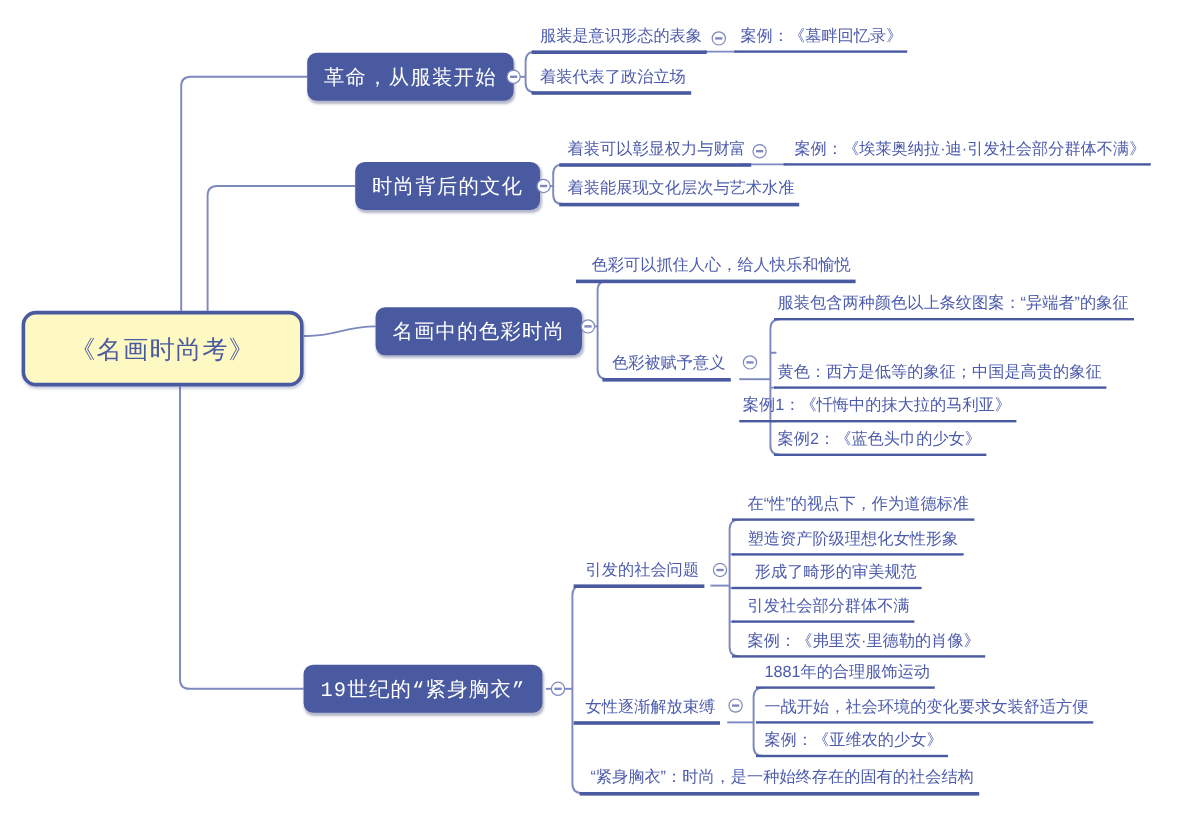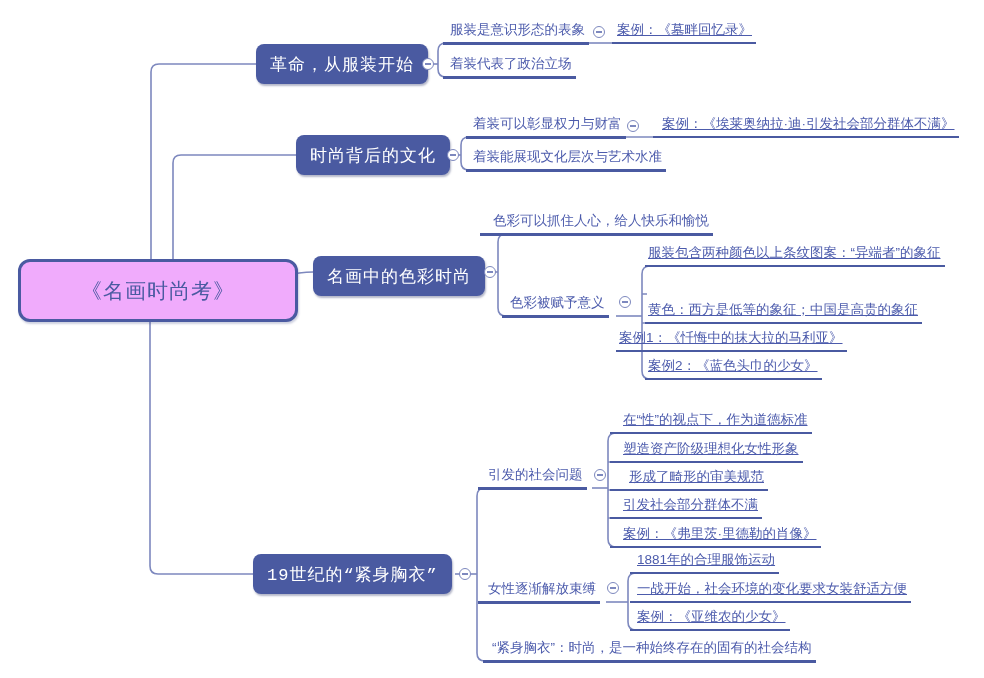--- a/index.html
+++ b/index.html
@@ -8,38 +8,38 @@
     --thin:#7d88be;
     --childtext:#4c5bac;
   }
   html,body{margin:0;padding:0;background:#fff;}
   #canvas{
     position:relative;width:984px;height:678px;background:#fff;overflow:hidden;
     font-family:"Liberation Sans","DejaVu Sans",sans-serif;
   }
   svg.edges{position:absolute;left:0;top:0;pointer-events:none;}
   .root{
-    position:absolute;left:18px;top:259px;width:280px;height:63px;box-sizing:border-box;
-    background:#f0abfc;border:3px solid var(--fill);border-radius:12px;
+    position:absolute;left:18px;top:259px;width:235px;height:63px;box-sizing:border-box;
+    background:#fef9c3;border:3px solid var(--fill);border-radius:12px;
     display:flex;align-items:center;justify-content:center;
     color:var(--fill);font-size:21px;letter-spacing:1px;white-space:nowrap;
     box-shadow:1px 2px 2px rgba(60,70,130,.25);
     font-family:Liberation Mono, monospace;
   }
   .main-topic{
     position:absolute;height:40px;box-sizing:border-box;display:flex;align-items:center;
     padding:0 14px;background:var(--fill);color:#fff;font-size:17px;border-radius:8px;
     white-space:nowrap;box-shadow:1px 2px 2px rgba(40,50,100,.35);letter-spacing:1px;font-family:Liberation Mono, monospace;
   }
   .sub{
     position:absolute;white-space:nowrap;color:var(--childtext);
     font-size:13.5px;line-height:19px;padding:0 4px 3px 7px;
   }
   .l2{border-bottom:3px solid var(--thick);}
-  .l3{border-bottom:2px solid var(--thick);text-decoration:underline;}
+  .l3{border-bottom:2px solid var(--thick);}
   .collapse{
     position:absolute;width:12px;height:12px;box-sizing:border-box;background:#fff;
     border:1.4px solid var(--thin);border-radius:50%;
     display:flex;align-items:center;justify-content:center;
   }
   .collapse .bar{width:6px;height:1.6px;background:var(--thin);}
 </style>
 </head>
 <body>
 

